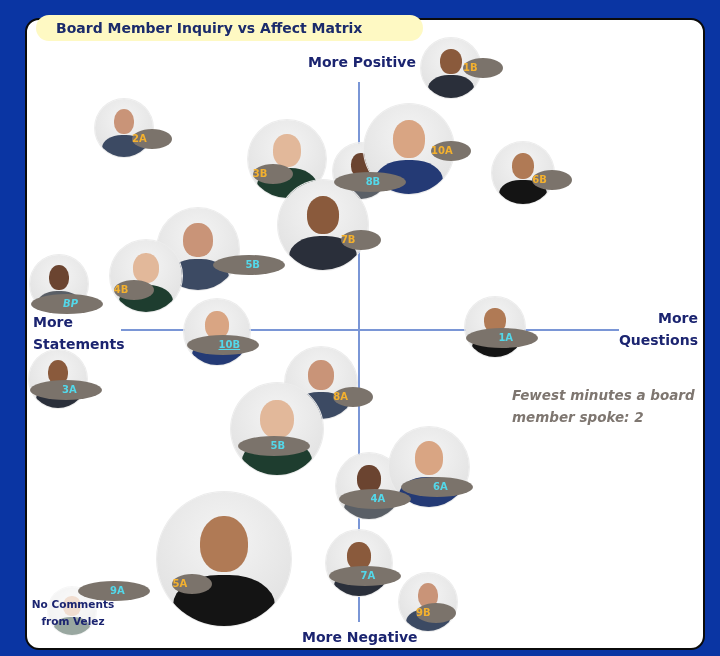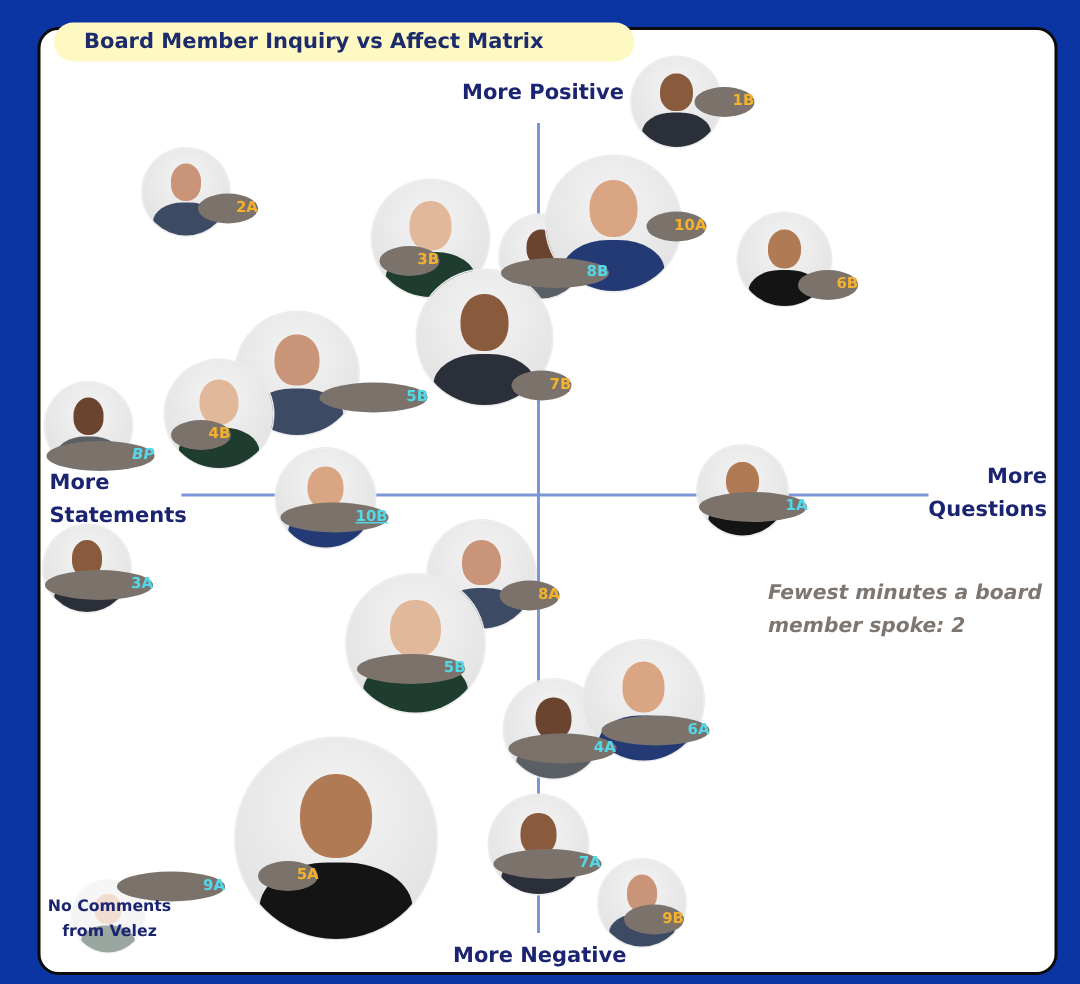--- a/index.html
+++ b/index.html
@@ -35,21 +35,21 @@
     position: absolute; left: 32%; top: 18%; width: 36%; height: 42%;
     border-radius: 48% 48% 45% 45%;
   }
   .member .body {
     position: absolute; left: 12%; top: 62%; width: 76%; height: 50%;
     border-radius: 45% 45% 0 0;
   }
   .badge {
     position: absolute; width: 40px; height: 20px; border-radius: 50%;
     background: #7b736b; font-weight: bold; font-size: 10px;
-    line-height: 20px; text-align: right; z-index: 4;
+    line-height: 20px; text-align: left; z-index: 4;
   }
   .badge.orange { color: #f4b12e; }
   .badge.cyan { color: #53d8ea; padding-left: 32px; }
   .stats {
     position: absolute; left: 512px; top: 384px; width: 190px;
     color: #7e7670; font-style: italic; font-weight: bold; font-size: 13.5px; line-height: 22px;
   }
   .stats p { margin: 0 0 22px 0; }
   .nocomment {
     position: absolute; left: 28px; top: 596px; width: 90px; text-align: center;
@@ -100,26 +100,26 @@
     <div class="badge cyan" style="left: 333.64px; top: 171.64px; z-index: 4;">8B</div>
     <div class="member" style="left: 364px; top: 104px; width: 90px; height: 90px; z-index: 2;">
       <div class="body" style="background: rgb(36, 58, 117);"></div>
       <div class="head" style="background: rgb(217, 165, 131);"></div>
     </div>
     <div class="badge orange" style="left: 431px; top: 141px; z-index: 4;">10A</div>
     <div class="member" style="left: 492px; top: 142px; width: 62px; height: 62px; z-index: 2;">
       <div class="body" style="background: rgb(20, 20, 20);"></div>
       <div class="head" style="background: rgb(176, 122, 85);"></div>
     </div>
-    <div class="badge orange" style="left: 532.22px; top: 180px; z-index: 4;">6B</div>
+    <div class="badge orange" style="left: 532.22px; top: 170px; z-index: 4;">6B</div>
     <div class="member" style="left: 278px; top: 180px; width: 90px; height: 90px; z-index: 2;">
       <div class="body" style="background: rgb(42, 47, 58);"></div>
       <div class="head" style="background: rgb(138, 90, 60);"></div>
     </div>
-    <div class="badge orange" style="left: 340.9px; top: 247px; z-index: 4;">7B</div>
+    <div class="badge orange" style="left: 340.9px; top: 230px; z-index: 4;">7B</div>
     <div class="member" style="left: 157px; top: 208px; width: 82px; height: 82px; z-index: 2;">
       <div class="body" style="background: rgb(60, 74, 99);"></div>
       <div class="head" style="background: rgb(201, 148, 120);"></div>
     </div>
     <div class="badge cyan" style="left: 213.42px; top: 254.58px; z-index: 4;">5B</div>
     <div class="member" style="left: 110px; top: 240px; width: 72px; height: 72px; z-index: 2;">
       <div class="body" style="background: rgb(30, 61, 47);"></div>
       <div class="head" style="background: rgb(226, 184, 154);"></div>
     </div>
     <div class="badge orange" style="left: 113.68px; top: 279.68px; z-index: 4;">4B</div>

